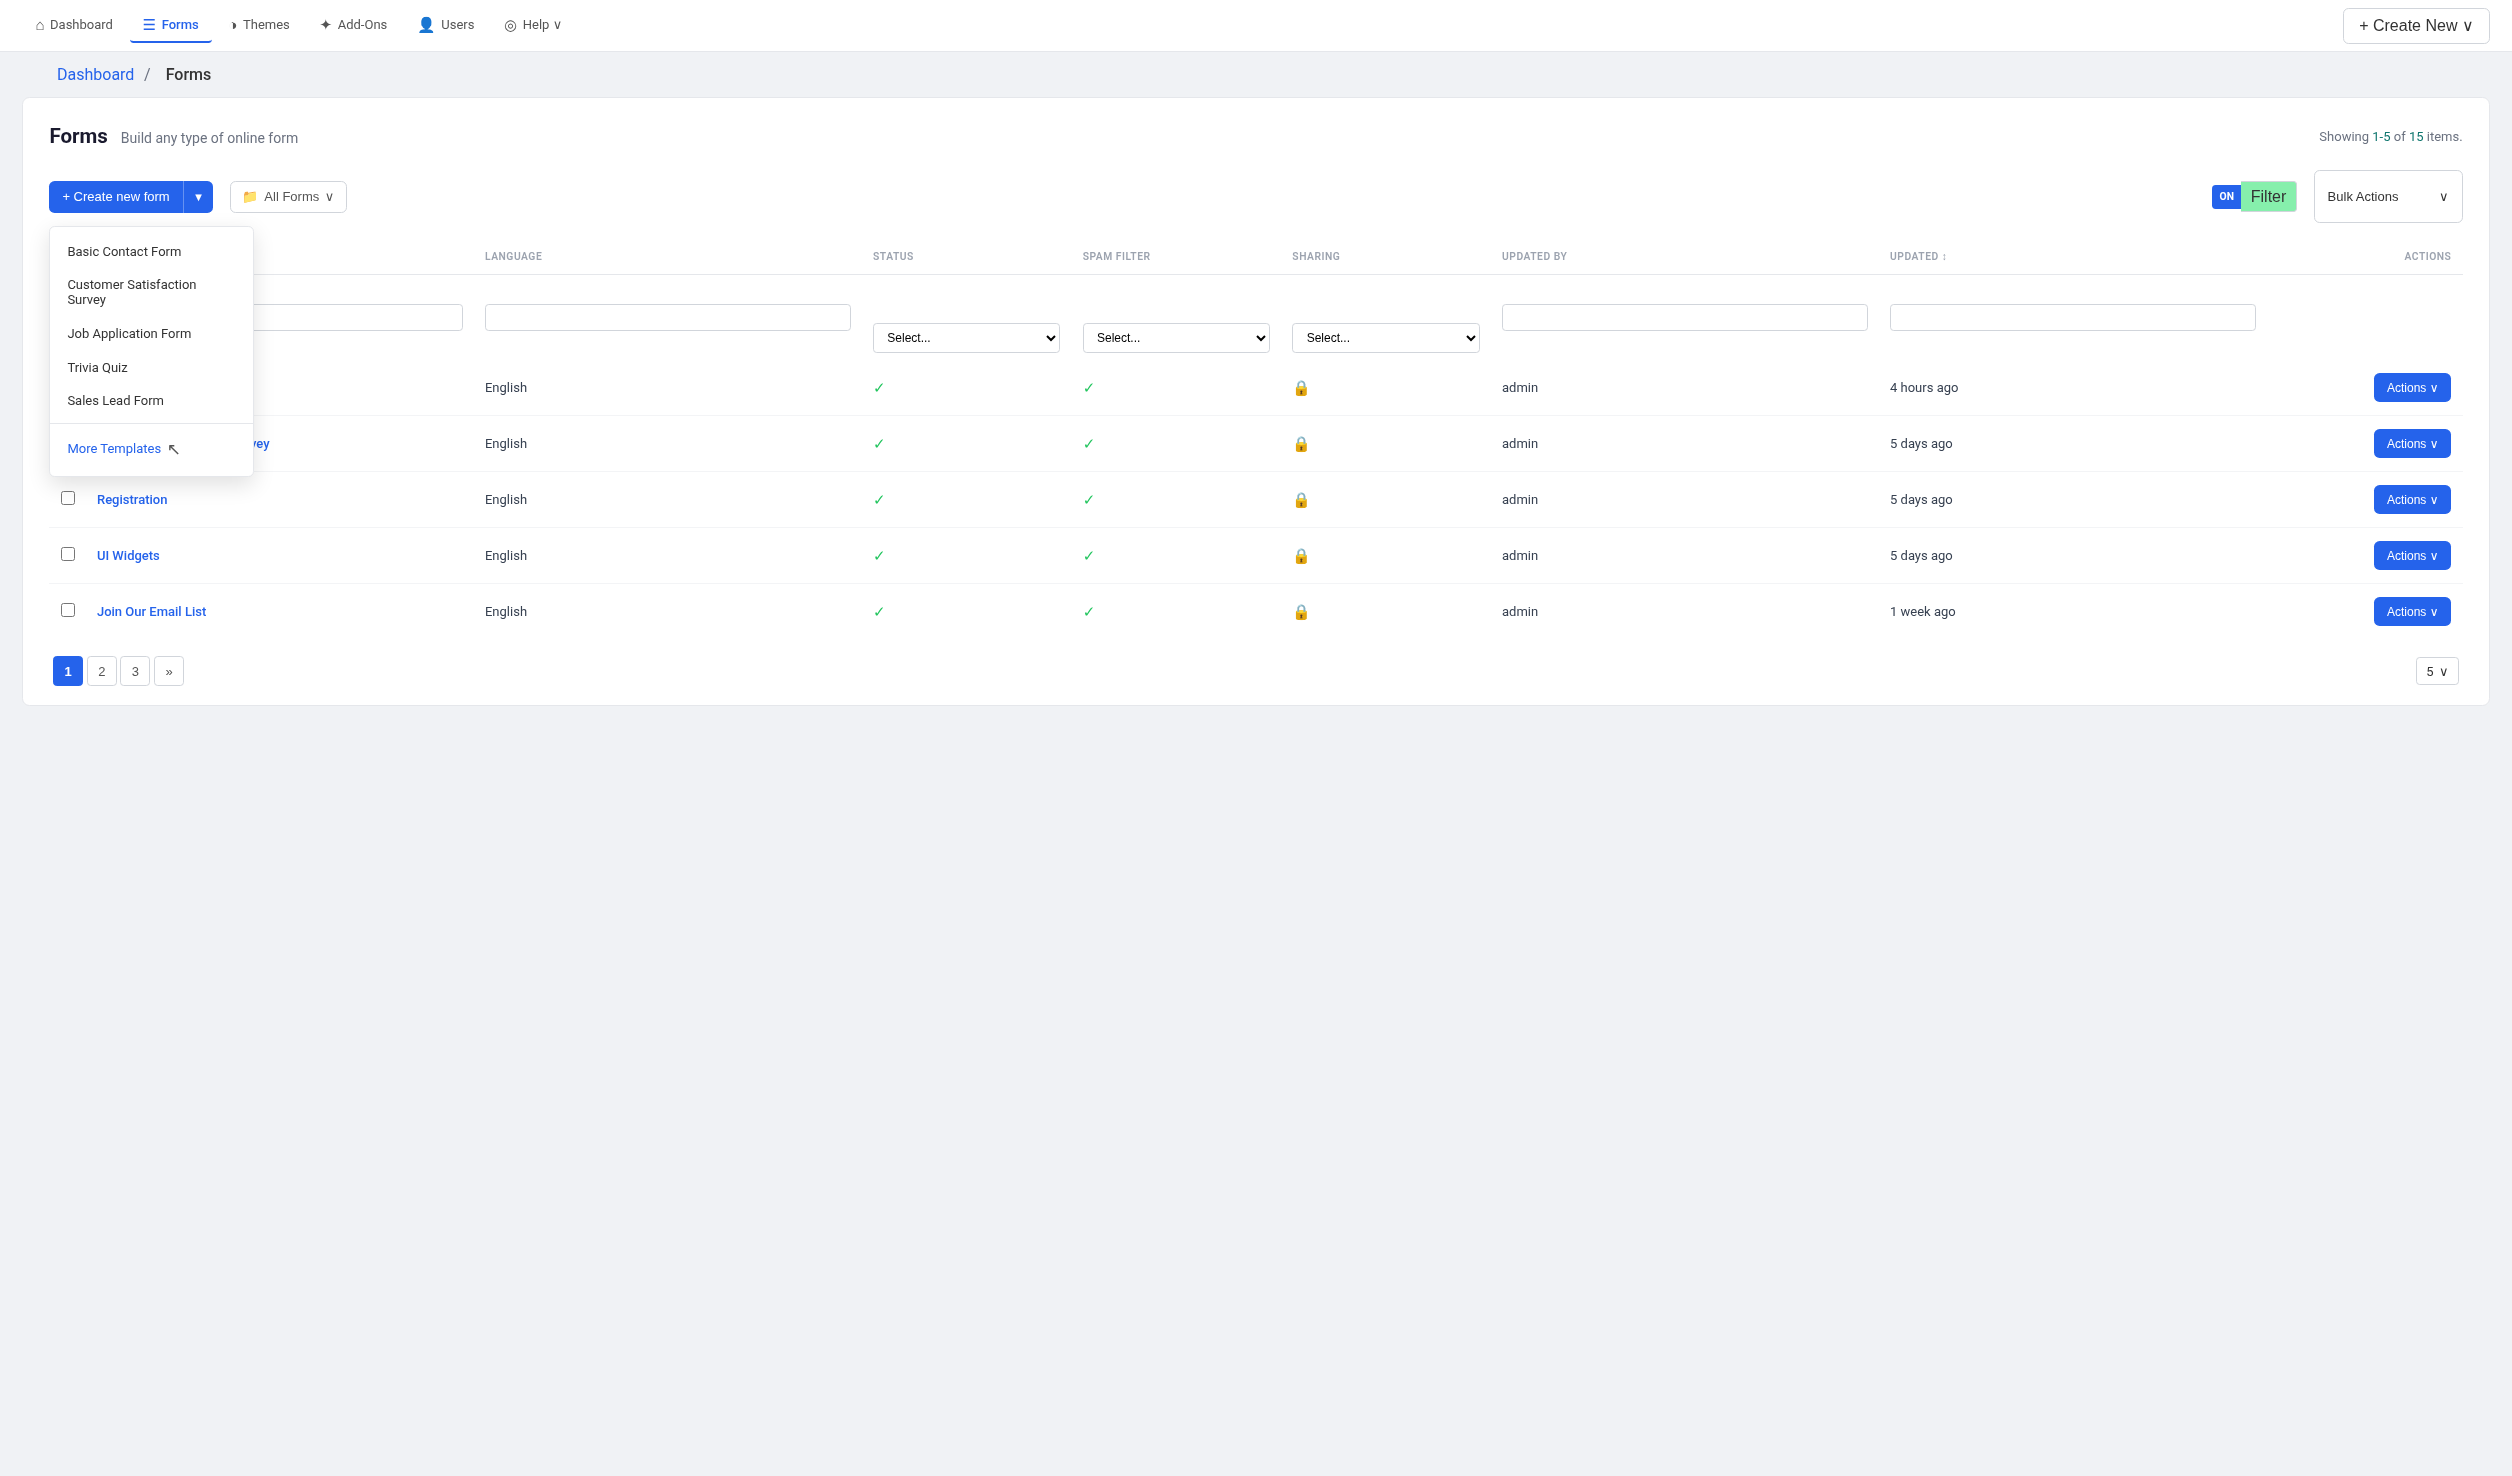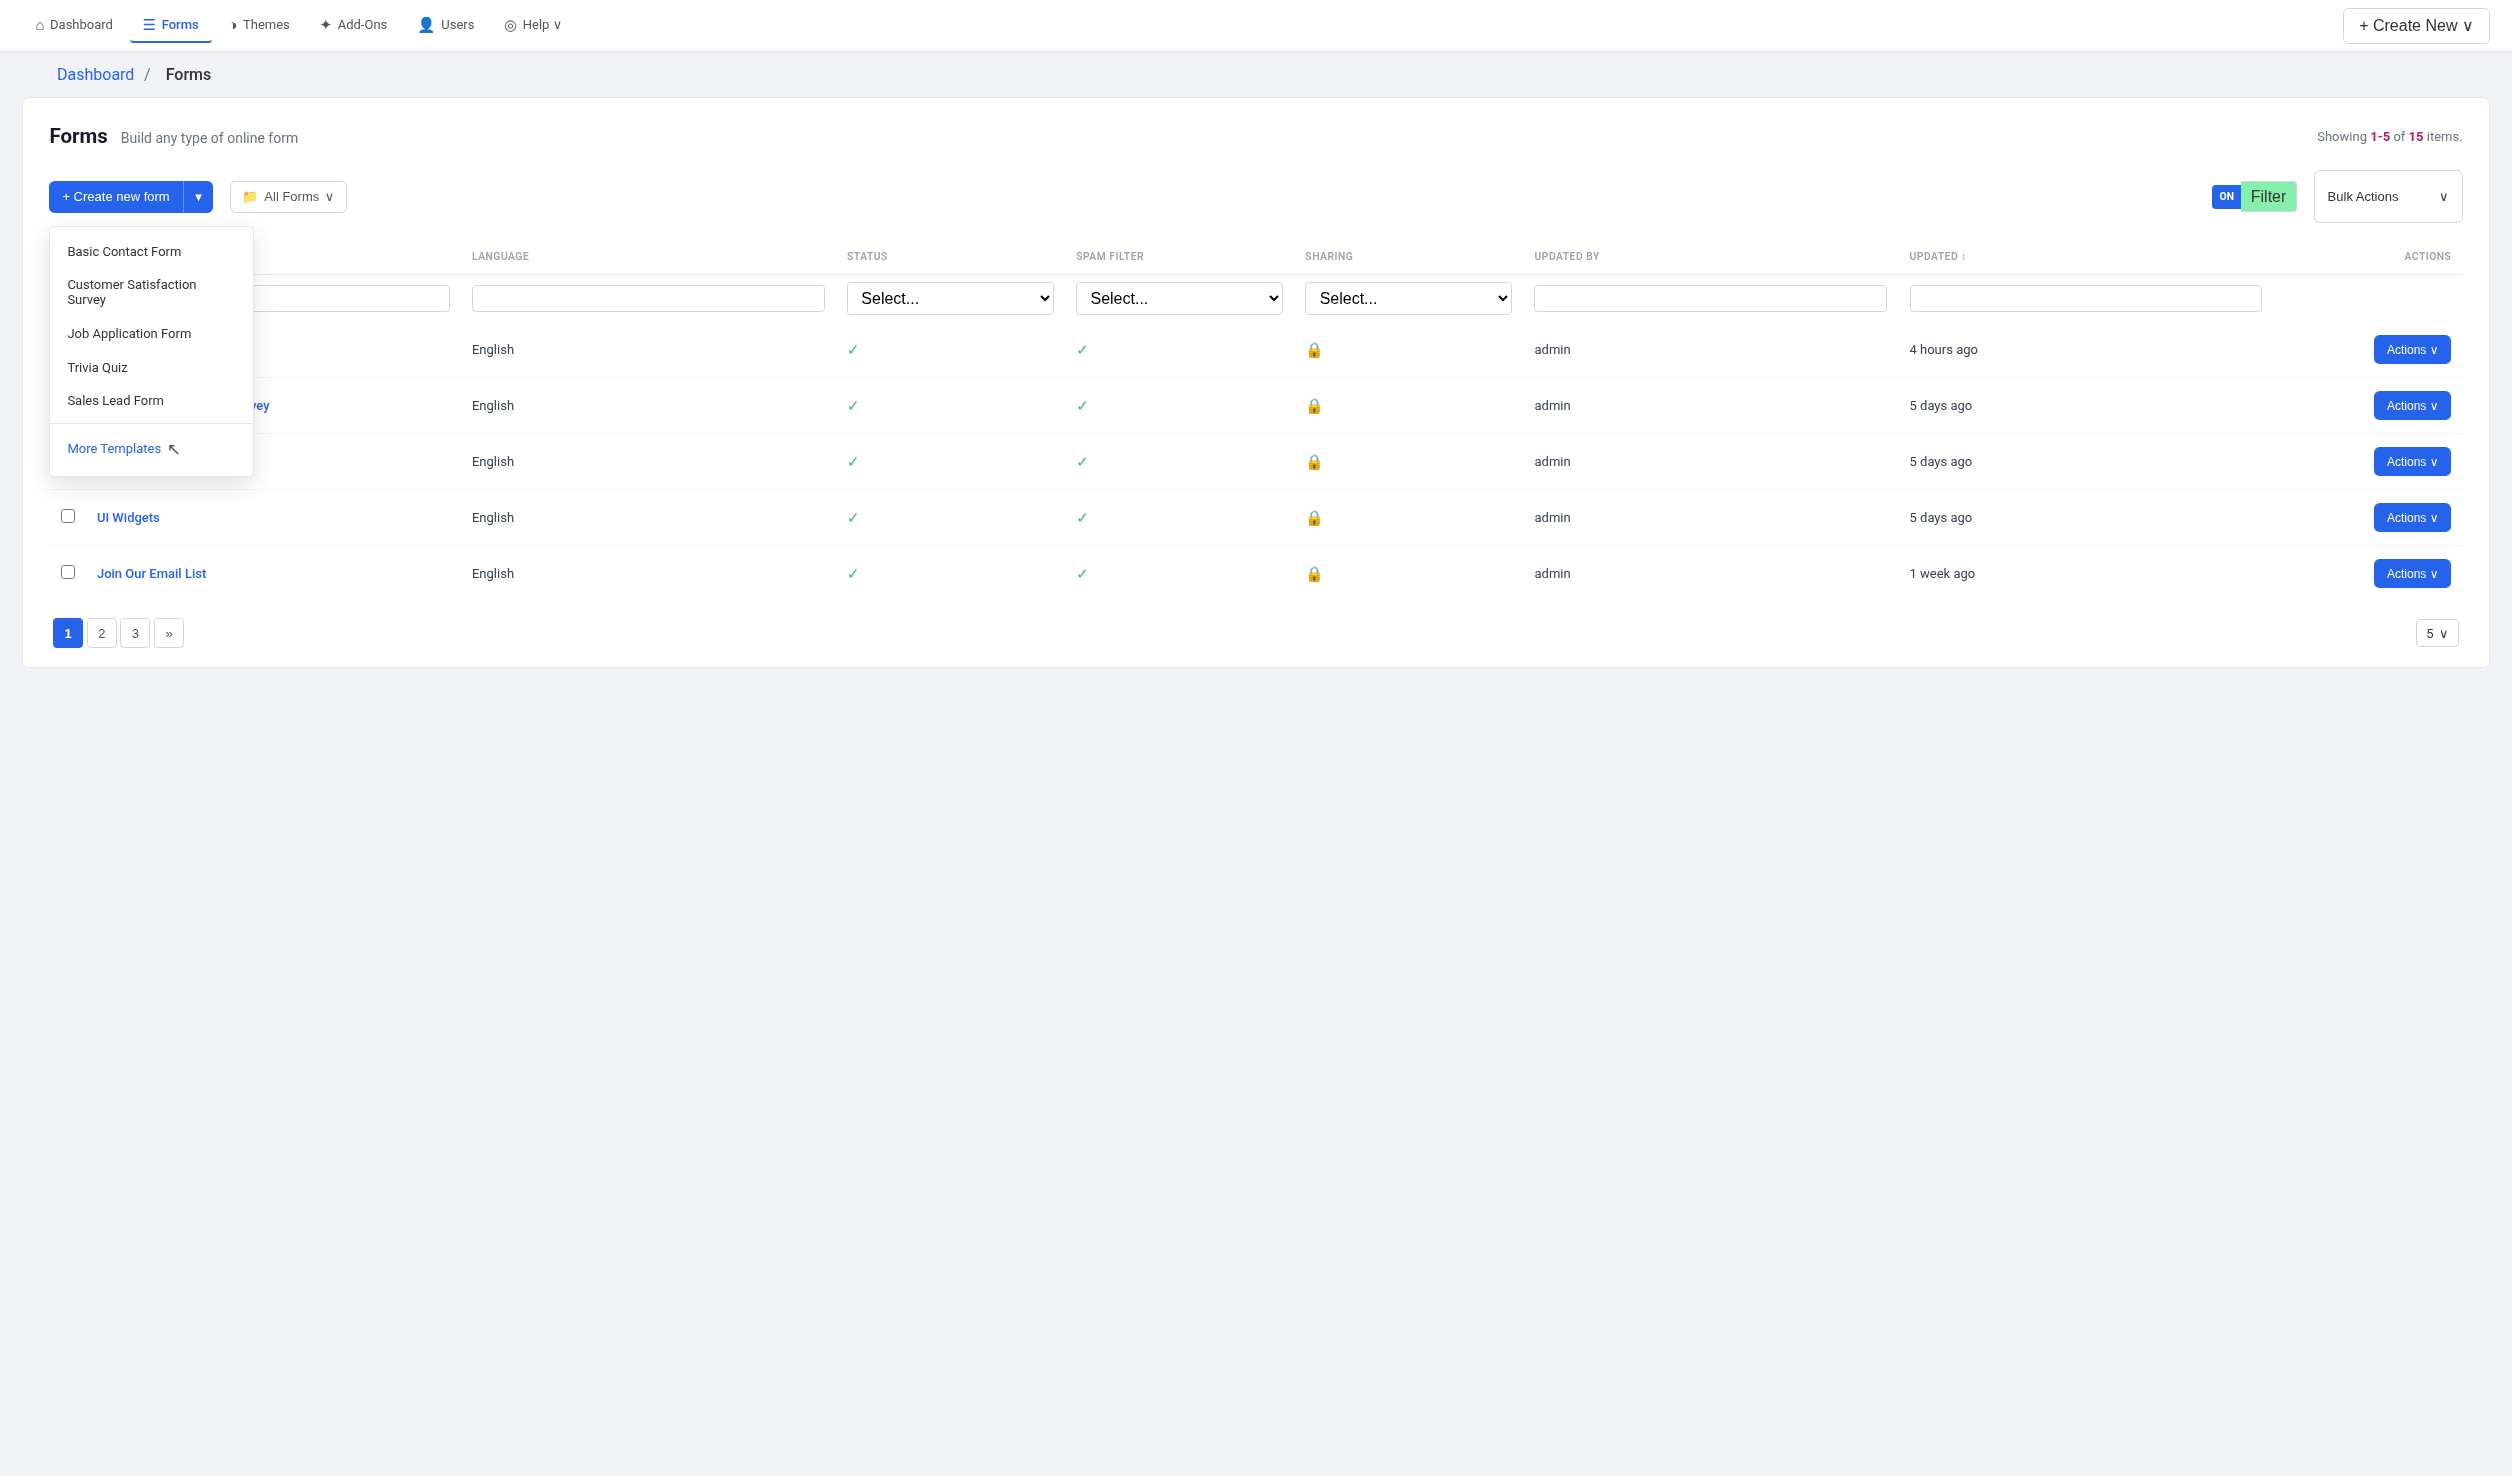--- a/index.html
+++ b/index.html
@@ -19,21 +19,21 @@
     .breadcrumb span { color: #6b7280; margin: 0 5.6px; }
     .breadcrumb .current { color: #333; font-weight: 500; }
 
     
     .main-card { background: #fff; border: 0.9px solid #e5e7eb; border-radius: 7.5px; margin: 0 22.4px 22.4px; padding: 26px 26px 0; }
     .card-header { display: flex; align-items: center; justify-content: space-between; margin-bottom: 22.4px; }
     .card-title-group { display: flex; align-items: baseline; gap: 13px; }
     .card-title { font-size: 20.5px; font-weight: 700; color: #1a1a2e; }
     .card-subtitle { font-size: 14px; color: #6b7280; }
     .showing-text { font-size: 13px; color: #6b7280; }
-    .showing-text strong { color: #be185d; font-weight: 700; }
+    .showing-text strong { color: #0f766e; font-weight: 400; }
 
     
     .toolbar { display: flex; align-items: center; gap: 17px; margin-bottom: 15px; position: relative; }
     .create-form-btn { display: flex; align-items: center; gap: 5.6px; background: #2563eb; color: #fff; border: none; border-radius: 5.6px 0 0 5.6px; padding: 8.4px 13px; font-size: 13px; font-weight: 500; cursor: pointer; }
     .create-form-dropdown { background: #2563eb; color: #fff; border: none; border-left: 0.9px solid rgba(255,255,255,0.3); border-radius: 0 5.6px 5.6px 0; padding: 8.4px 9.3px; cursor: pointer; font-size: 11.2px; }
     .all-forms-btn { display: flex; align-items: center; gap: 5.6px; background: #fff; border: 0.9px solid #d1d5db; border-radius: 5.6px; padding: 7.5px 11.2px; font-size: 13px; cursor: pointer; color: #555; }
     .spacer { flex: 1; }
     .filter-group { display: flex; align-items: center; gap: 0; }
     .filter-on { background: #2563eb; color: #fff; font-size: 10.3px; font-weight: 700; padding: 5.6px 7.5px; border-radius: 3.7px 0 0 3.7px; }
     .filter-btn { background: #86efac; border: 0.9px solid #d1d5db; border-left: none; border-radius: 0 3.7px 3.7px 0; padding: 5.6px 9.3px; font-size: 16px; cursor: pointer; color: #333; }
@@ -57,21 +57,21 @@
     .check-icon { color: #22c55e; font-size: 15px; }
     .lock-icon { color: #9ca3af; font-size: 15px; }
     .actions-cell { text-align: right; }
     .actions-btn { display: inline-flex; align-items: center; gap: 5.6px; background: #2563eb; color: #fff; border: none; border-radius: 5.6px; padding: 7.5px 13px; font-size: 12px; font-weight: 500; cursor: pointer; }
     .checkbox-col { width: 34px; }
     input[type="checkbox"] { width: 14px; height: 14px; cursor: pointer; }
 
     
     .filter-row td { padding: 7.5px 11.2px; }
     .filter-input { border: 0.9px solid #d1d5db; border-radius: 3.7px; padding: 5.6px 9.3px; font-size: 12px; width: 100%; }
-    .filter-select { border: 0.9px solid #d1d5db; border-radius: 3.7px; padding: 5.6px 9.3px; font-size: 16px; width: 100%; background: #fff; cursor: pointer; appearance: auto; }
+    .filter-select { border: 0.9px solid #d1d5db; border-radius: 3.7px; padding: 5.6px 9.3px; font-size: 12px; width: 100%; background: #fff; cursor: pointer; appearance: auto; margin-top: 41px; }
 
     
     .pagination-row { display: flex; align-items: center; justify-content: space-between; padding: 17px 3.7px 18.7px; }
     .pagination { display: flex; align-items: center; gap: 3.7px; }
     .page-btn { display: flex; align-items: center; justify-content: center; width: 30px; height: 30px; border: 0.9px solid #d1d5db; border-radius: 3.7px; background: #fff; cursor: pointer; font-size: 13px; color: #555; }
     .page-btn.active { background: #2563eb; color: #fff; border-color: #2563eb; font-weight: 600; }
     .page-size-select { display: flex; align-items: center; gap: 5.6px; border: 0.9px solid #d1d5db; border-radius: 3.7px; padding: 5.6px 9.3px; background: #fff; cursor: pointer; font-size: 13px; color: #333; }
   </style>
 </head>
 <body>

